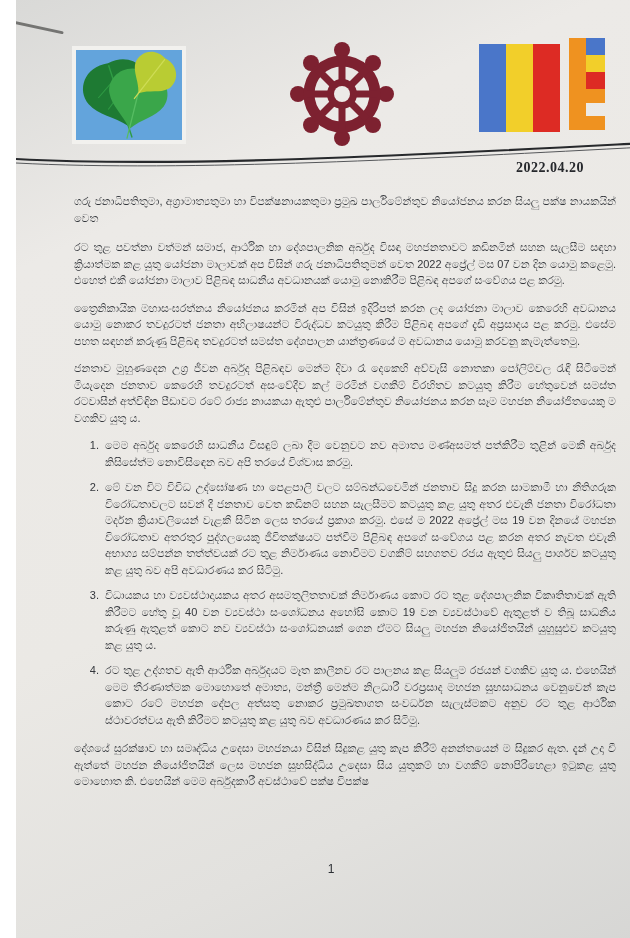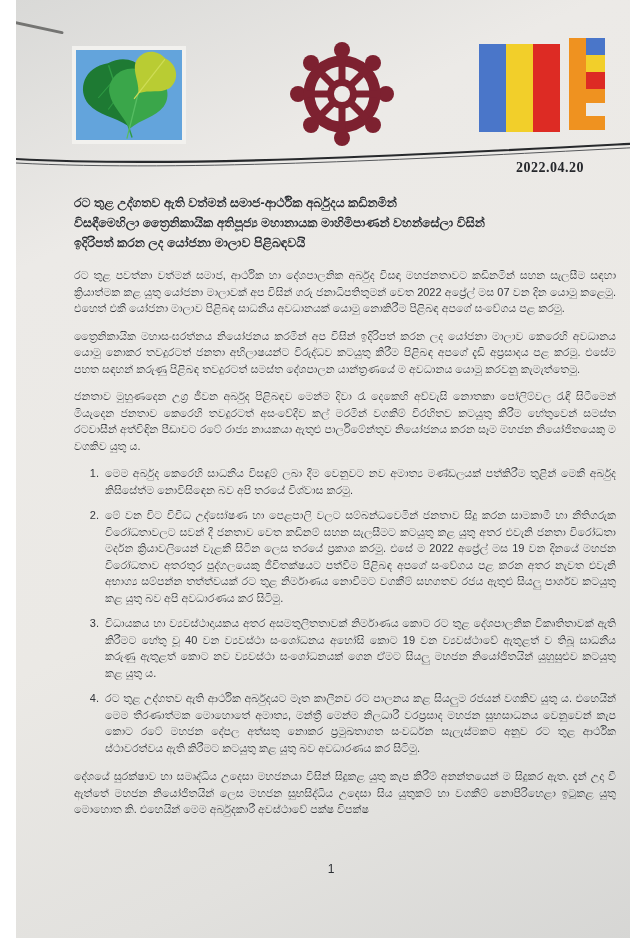--- a/index.html
+++ b/index.html
@@ -141,35 +141,31 @@
 
   <svg class="divider" viewBox="0 0 630 26" preserveAspectRatio="none">
     <path d="M0,17 C170,26 420,12 630,1" fill="none" stroke="#27292c" stroke-width="2.2"></path>
     <path d="M0,21 C170,30 420,16 630,5" fill="none" stroke="#55575a" stroke-width="1"></path>
   </svg>
 
   <div class="date">2022.04.20</div>
 
   <div class="content">
 
+    <div class="salutation">ගරු ජනාධිපතිතුමා, අග්‍රාමාත්‍යතුමා හා විපක්ෂනායකතුමා ප්‍රමුඛ පාර්ලිමේන්තුව නියෝජනය කරන සියලු පක්ෂ නායකයින් වෙත</div>
 
-    <div class="subject">
-        <div class="subject-line">රට තුළ උද්ගතව ඇති වත්මන් සමාජ-ආර්ථික අර්බුදය කඩිනමින්</div>
-        <div class="subject-line">විසඳීමෙහිලා ත්‍රෛනිකායික අතිපූජ්‍ය මහානායක මාහිමිපාණන් වහන්සේලා විසින්</div>
-        <div class="subject-line">ඉදිරිපත් කරන ලද යෝජනා මාලාව පිළිබඳවයි</div>
-      </div>
 
     <div>
         <p class="paragraph">රට තුළ පවත්නා වත්මන් සමාජ, ආර්ථික හා දේශපාලනික අර්බුද විසඳා මහජනතාවට කඩිනමින් සහන සැලසීම සඳහා ක්‍රියාත්මක කළ යුතු යෝජනා මාලාවක් අප විසින් ගරු ජනාධිපතිතුමන් වෙත 2022 අප්‍රේල් මස 07 වන දින යොමු කළෙමු. එහෙත් එකී යෝජනා මාලාව පිළිබඳ සාධනීය අවධානයක් යොමු නොකිරීම පිළිබඳ අපගේ සංවේගය පළ කරමු.</p>
         <p class="paragraph">ත්‍රෛනිකායික මහාසංඝරත්නය නියෝජනය කරමින් අප විසින් ඉදිරිපත් කරන ලද යෝජනා මාලාව කෙරෙහි අවධානය යොමු නොකර තවදුරටත් ජනතා අභිලාෂයන්ට විරුද්ධව කටයුතු කිරීම පිළිබඳ අපගේ දැඩි අප්‍රසාදය පළ කරමු. එසේම පහත සඳහන් කරුණු පිළිබඳ තවදුරටත් සමස්ත දේශපාලන යාන්ත්‍රණයේ ම අවධානය යොමු කරවනු කැමැත්තෙමු.</p>
         <p class="paragraph">ජනතාව මුහුණදෙන උග්‍ර ජීවන අර්බුද පිළිබඳව මෙන්ම දිවා රෑ දෙකෙහි අව්වැසි නොතකා පෝලිම්වල රැඳී සිටීමෙන් මියැදෙන ජනතාව කෙරෙහි තවදුරටත් අසංවේදීව කල් මරමින් වගකීම් විරහිතව කටයුතු කිරීම හේතුවෙන් සමස්ත රටවාසීන් අත්විඳින පීඩාවට රටේ රාජ්‍ය නායකයා ඇතුළු පාර්ලිමේන්තුව නියෝජනය කරන සෑම මහජන නියෝජිතයෙකු ම වගකිව යුතු ය.</p>
       </div>
 
     <ol class="proposals">
-        <li class="list-item">මෙම අර්බුද කෙරෙහි සාධනීය විසඳුම් ලබා දීම වෙනුවට නව අමාත්‍ය මණ්ඩලයක් පත්කිරීම තුළින් මෙකී අර්බුද කිසිසේත්ම නොවිසිඳෙන බව අපි තරයේ විශ්වාස කරමු.</li>
+        <li class="list-item">මෙම අර්බුද කෙරෙහි සාධනීය විසඳුම් ලබා දීම වෙනුවට නව අමාත්‍ය මණ්අසමත් පත්කිරීම තුළින් මෙකී අර්බුද කිසිසේත්ම නොවිසිඳෙන බව අපි තරයේ විශ්වාස කරමු.</li>
         <li class="list-item">මේ වන විට විවිධ උද්ඝෝෂණ හා පෙළපාලි වලට සම්බන්ධවෙමින් ජනතාව සිදු කරන සාමකාමී හා නීතිගරුක විරෝධතාවලට සවන් දී ජනතාව වෙත කඩිනම් සහන සැලසීමට කටයුතු කළ යුතු අතර එවැනි ජනතා විරෝධතා මර්දන ක්‍රියාවලියෙන් වැළකී සිටින ලෙස තරයේ ප්‍රකාශ කරමු. එසේ ම 2022 අප්‍රේල් මස 19 වන දිනයේ මහජන විරෝධතාව අතරතුර පුද්ගලයෙකු ජීවිතක්ෂයට පත්වීම පිළිබඳ අපගේ සංවේගය පළ කරන අතර නැවත එවැනි අභාග්‍ය සම්පන්න තත්ත්වයක් රට තුළ නිර්මාණය නොවීමට වගකීම් සහගතව රජය ඇතුළු සියලු පාර්ශව කටයුතු කළ යුතු බව අපි අවධාරණය කර සිටිමු.</li>
         <li class="list-item">විධායකය හා ව්‍යවස්ථාදායකය අතර අසමතුලිතතාවක් නිර්මාණය කොට රට තුළ දේශපාලනික විකෘතිතාවක් ඇති කිරීමට හේතු වූ 40 වන ව්‍යවස්ථා සංශෝධනය අහෝසි කොට 19 වන ව්‍යවස්ථාවේ ඇතුළත් ව තිබූ සාධනීය කරුණු ඇතුළත් කොට නව ව්‍යවස්ථා සංශෝධනයක් ගෙන ඒමට සියලු මහජන නියෝජිතයින් යුහුසුළුව කටයුතු කළ යුතු ය.</li>
         <li class="list-item">රට තුළ උද්ගතව ඇති ආර්ථික අර්බුදයට මෑත කාලීනව රට පාලනය කළ සියලුම රජයන් වගකිව යුතු ය. එහෙයින් මෙම තීරණාත්මක මොහොතේ අමාත්‍ය, මන්ත්‍රී මෙන්ම නිලධාරී වරප්‍රසාද මහජන සුභසාධනය වෙනුවෙන් කැප කොට රටේ මහජන දේපල අත්සතු නොකර ප්‍රමුඛතාගත සංවර්ධන සැලැස්මකට අනුව රට තුළ ආර්ථික ස්ථාවරත්වය ඇති කිරීමට කටයුතු කළ යුතු බව අවධාරණය කර සිටිමු.</li>
       </ol>
 
     <div class="closing paragraph">දේශයේ සුරක්ෂාව හා සමෘද්ධිය උදෙසා මහජනයා විසින් සිදුකළ යුතු කැප කිරීම් අනන්තයෙන් ම සිදුකර ඇත. දැන් උදා වී ඇත්තේ මහජන නියෝජිතයින් ලෙස මහජන සුභසිද්ධිය උදෙසා සිය යුතුකම් හා වගකීම් නොපිරිහෙළා ඉටුකළ යුතු මොහොත කි. එහෙයින් මෙම අර්බුදකාරී අවස්ථාවේ පක්ෂ විපක්ෂ</div>
   </div>
 
   <div class="page-number">1</div>
 

